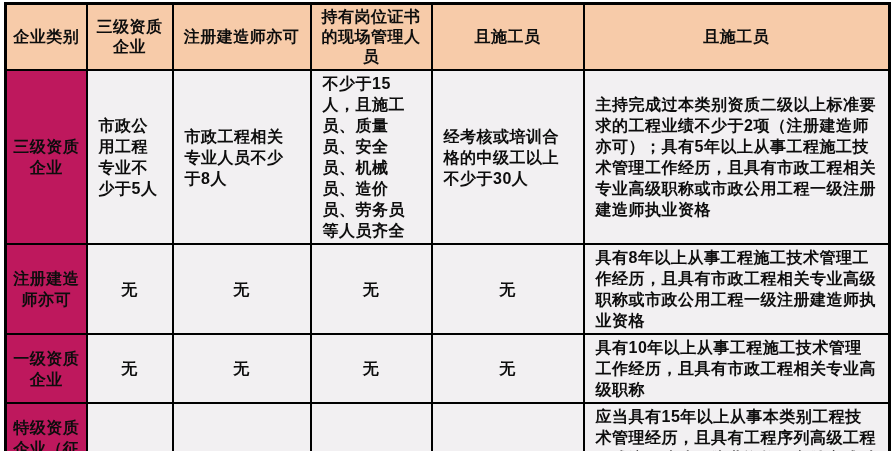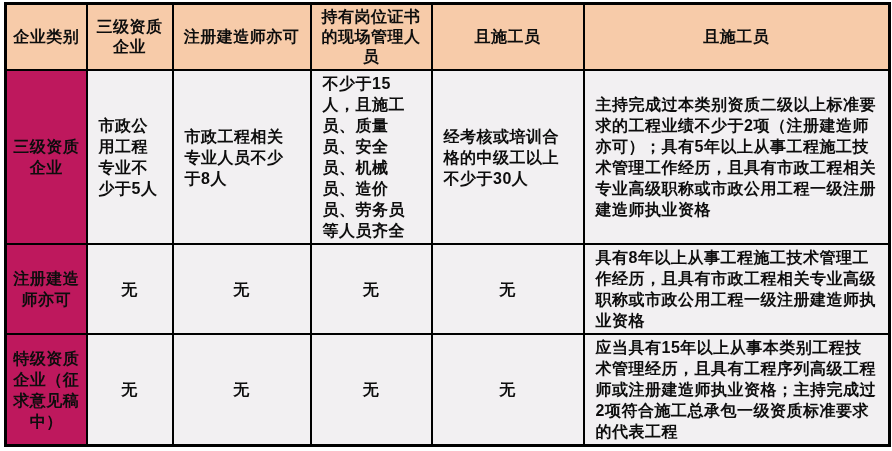--- a/index.html
+++ b/index.html
@@ -89,20 +89,28 @@
         <td class="txt">主持完成过本类别资质二级以上标准要求的工程业绩不少于2项（注册建造师亦可）；具有5年以上从事工程施工技术管理工作经历，且具有市政工程相关专业高级职称或市政公用工程一级注册建造师执业资格</td>
       </tr>
       <tr class="r2">
         <td class="cat">注册建造师亦可</td>
         <td class="nil">无</td>
         <td class="nil">无</td>
         <td class="nil">无</td>
         <td class="nil">无</td>
         <td class="txt">具有8年以上从事工程施工技术管理工作经历，且具有市政工程相关专业高级职称或市政公用工程一级注册建造师执业资格</td>
       </tr>
+      <tr class="r3">
+        <td class="cat">一级资质企业</td>
+        <td class="nil">无</td>
+        <td class="nil">无</td>
+        <td class="nil">无</td>
+        <td class="nil">无</td>
+        <td class="txt">具有10年以上从事工程施工技术管理工作经历，且具有市政工程相关专业高级职称</td>
+      </tr>
       <tr class="r4">
         <td class="cat">特级资质企业（征求意见稿中）</td>
         <td class="nil">无</td>
         <td class="nil">无</td>
         <td class="nil">无</td>
         <td class="nil">无</td>
         <td class="txt">应当具有15年以上从事本类别工程技术管理经历，且具有工程序列高级工程师或注册建造师执业资格；主持完成过2项符合施工总承包一级资质标准要求的代表工程</td>
       </tr>
     </tbody>
   </table>

